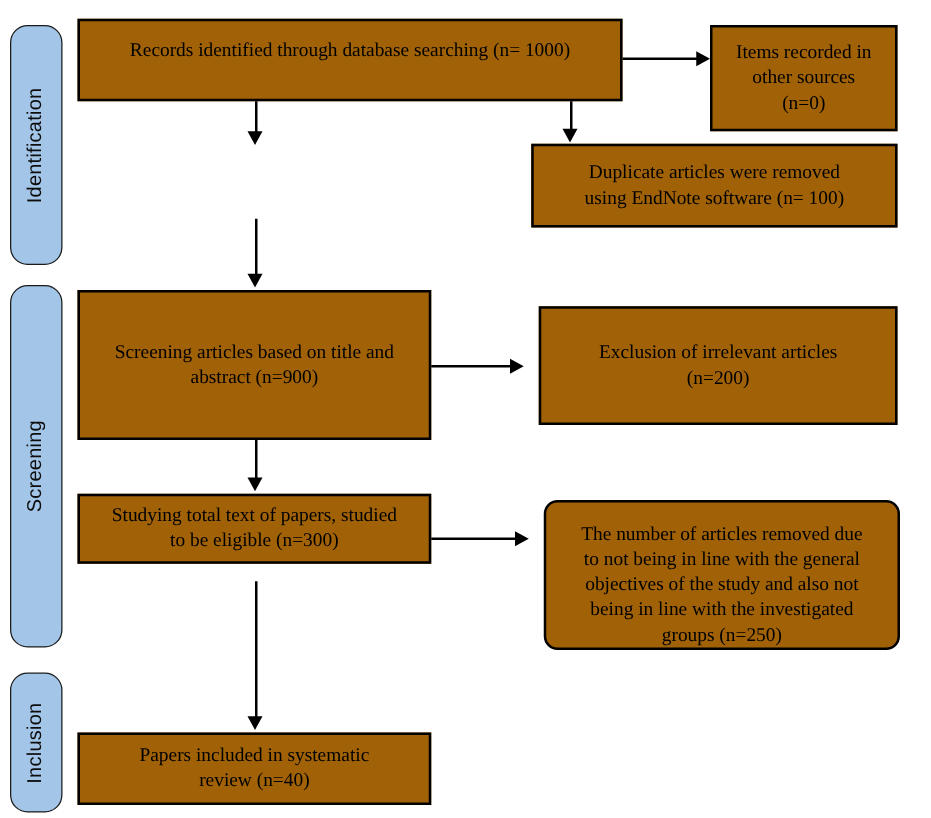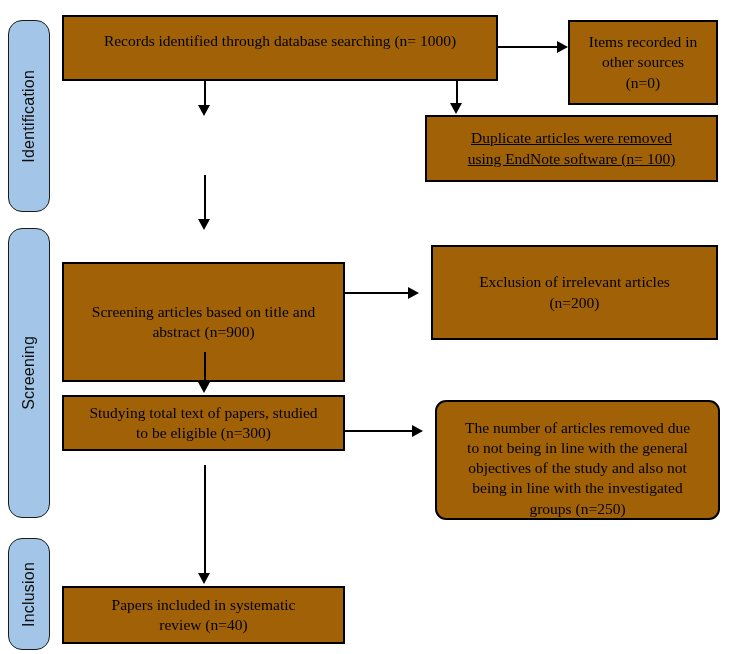--- a/index.html
+++ b/index.html
@@ -114,34 +114,34 @@
     <span class="box-text">Items recorded in
 other sources
 (n=0)</span>
   </div>
 
   <div class="conn-h" style="left:498px; top:46px; width:60px;"></div>
   <div class="arrow-right" style="left:557px; top:41px;"></div>
 
 
   <div class="flow-box" style="left:425px; top:115px; width:293px; height:67px;">
-    <span class="box-text" style="text-align:center;text-decoration:underline;">Duplicate articles were removed
+    <span class="box-text" style="text-align:center;">Duplicate articles were removed
 using EndNote software (n= 100)</span>
   </div>
 
   <div class="conn-v" style="left:204px; top:81px; height:26px;"></div>
   <div class="arrow-down" style="left:198px; top:105px;"></div>
 
   <div class="conn-v" style="left:456px; top:81px; height:24px;"></div>
   <div class="arrow-down" style="left:450px; top:103px;"></div>
 
   <div class="conn-v" style="left:204px; top:175px; height:46px;"></div>
   <div class="arrow-down" style="left:198px; top:219px;"></div>
 
-  <div class="flow-box" style="left:62px; top:232px; width:283px; height:120px;margin-top:30px;">
+  <div class="flow-box" style="left:62px; top:232px; width:283px; height:120px;">
     <span class="box-text">Screening articles based on title and
 abstract (n=900)</span>
   </div>
 
   <div class="flow-box" style="left:431px; top:245px; width:287px; height:95px;">
     <span class="box-text">Exclusion of irrelevant articles
 (n=200)</span>
   </div>
 
   <div class="conn-h" style="left:345px; top:292px; width:64px;"></div>

